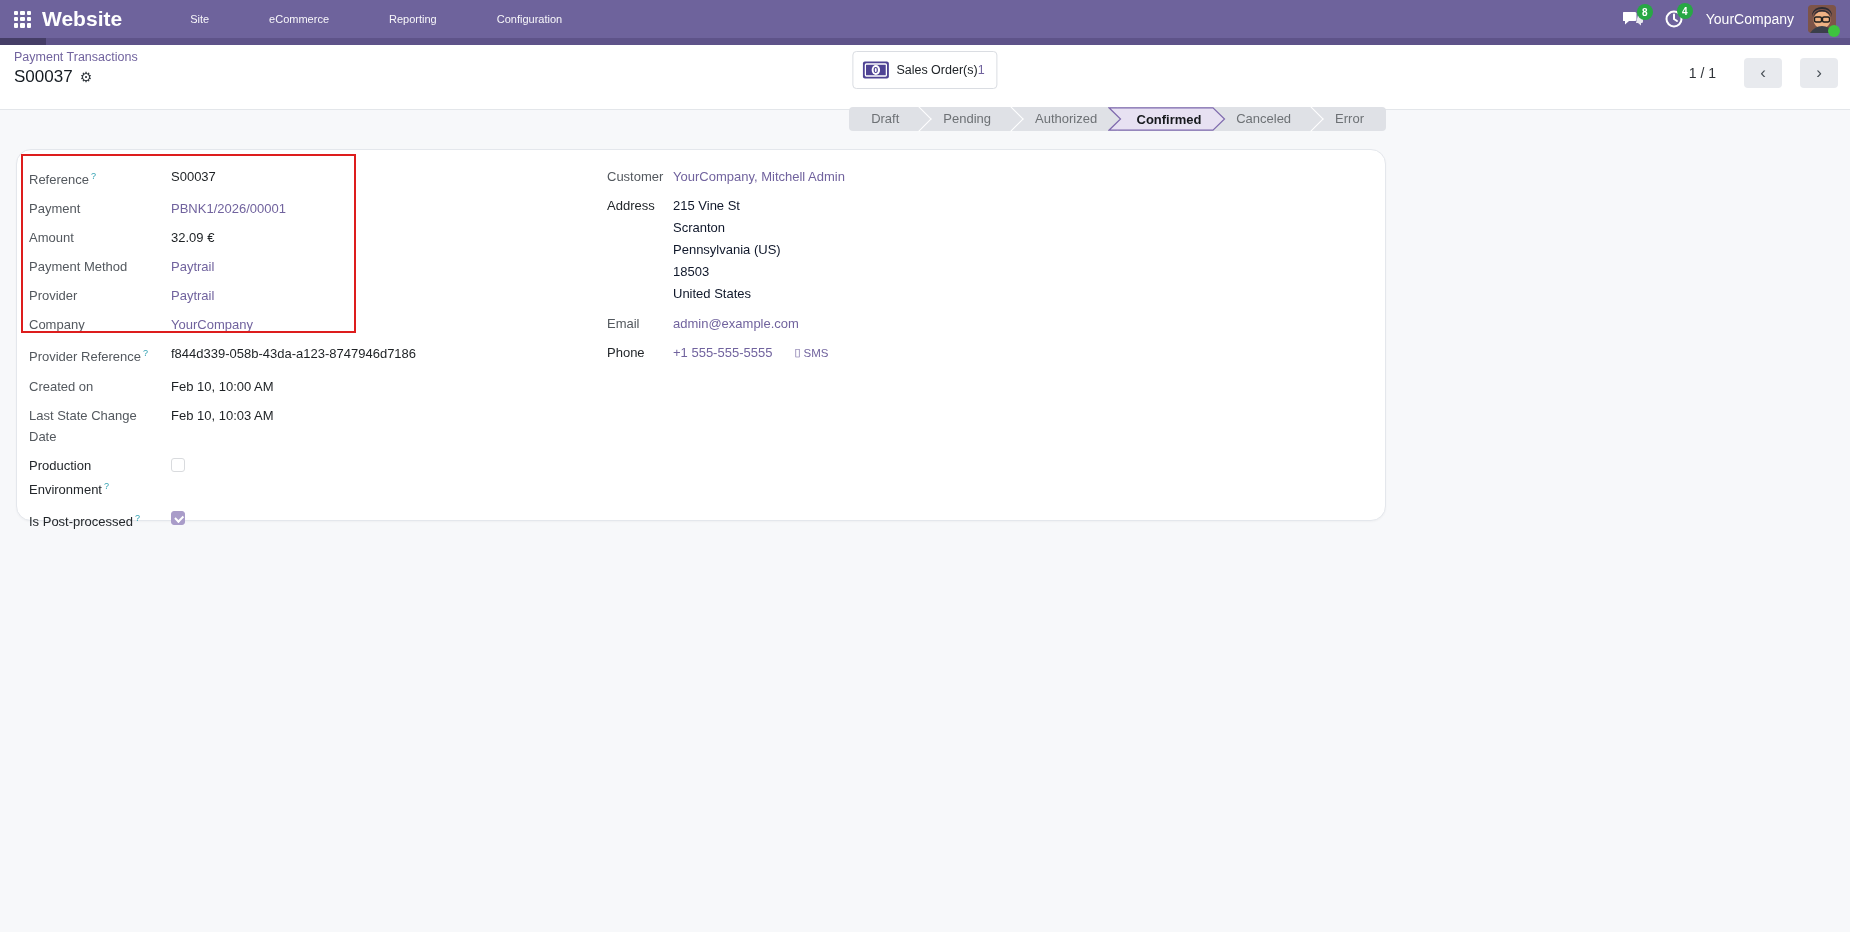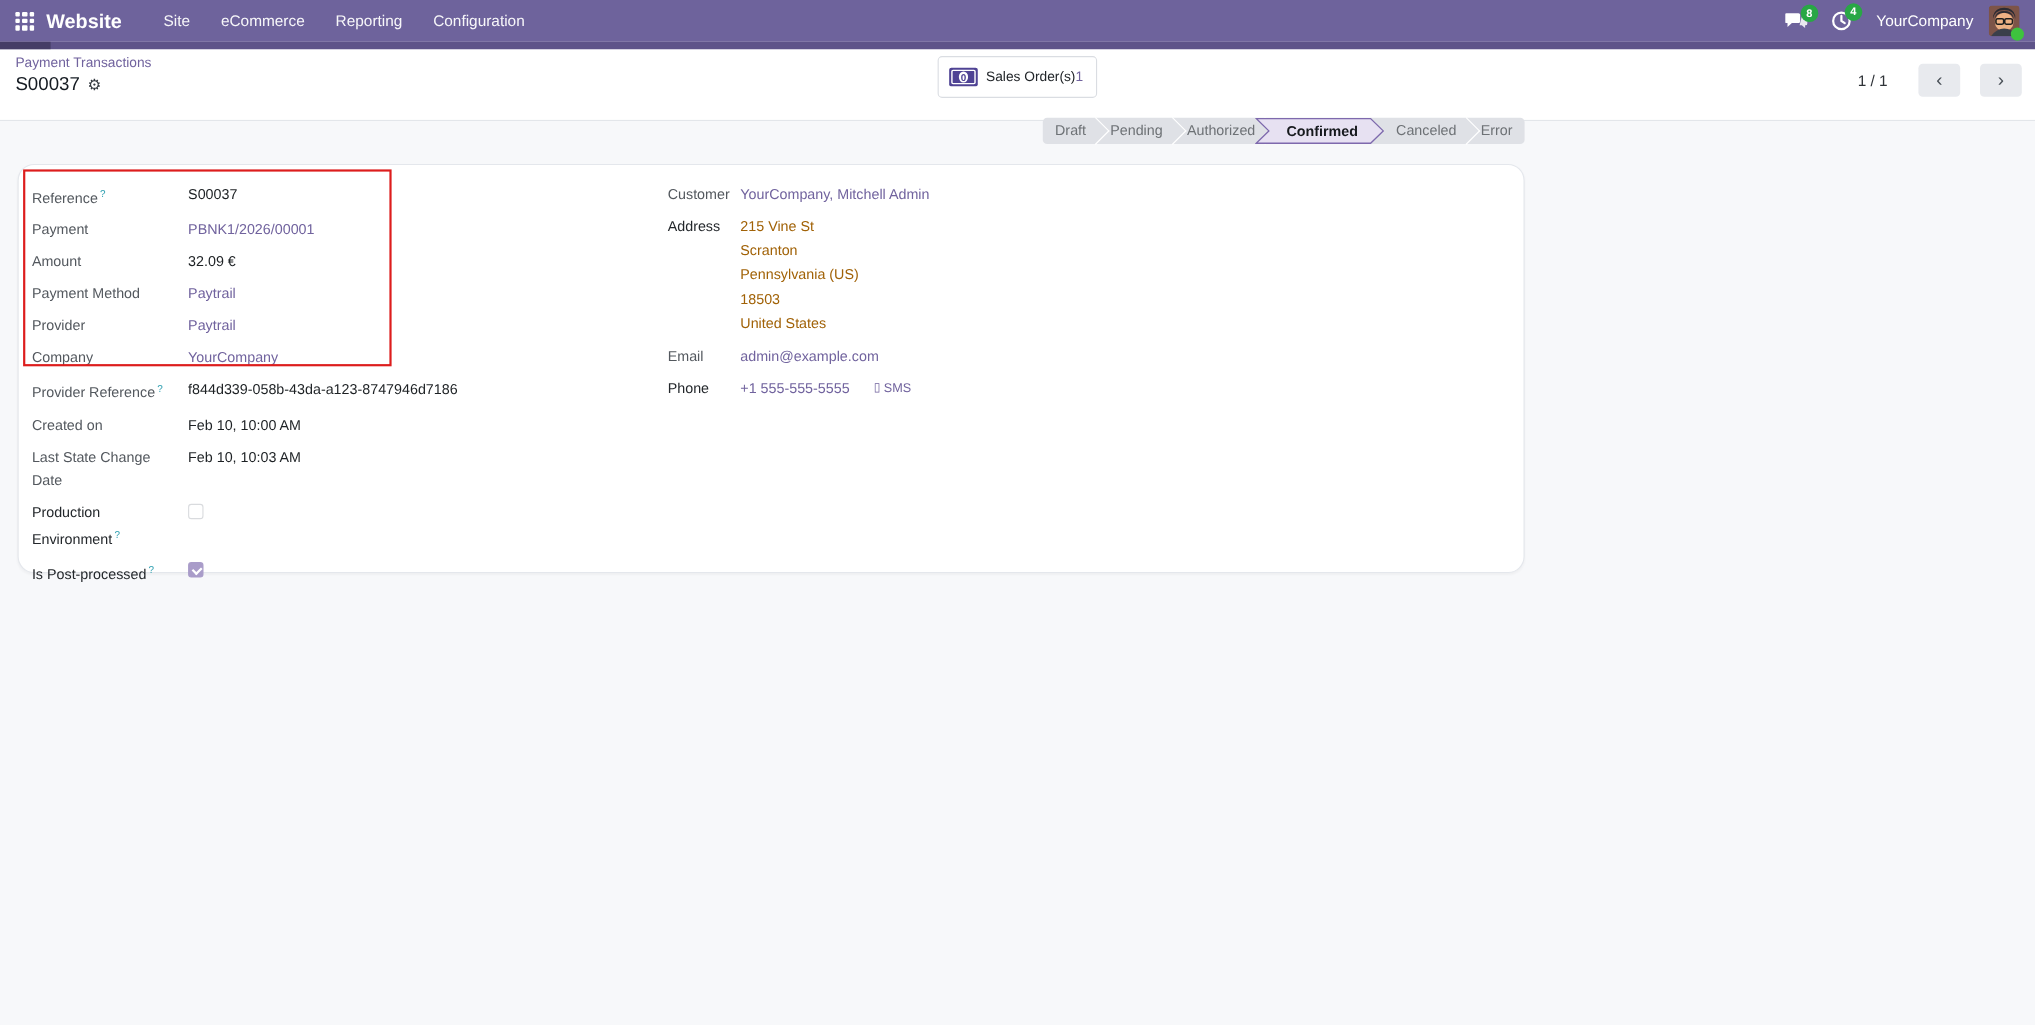--- a/index.html
+++ b/index.html
@@ -6,22 +6,22 @@
   html,body { width:1850px; height:932px; overflow:hidden;
               font-family:"Liberation Sans", sans-serif; background:#f7f8fa; }
   #app { position:relative; width:1850px; height:932px; }
 
   
   .topbar { position:absolute; left:0; top:0; width:1850px; height:38px;
             background:#6e639c; display:flex; align-items:center; color:#fff; }
   .grid-icon { width:17px; height:17px; margin:0 11px 0 14px;
                display:grid; grid-template-columns:repeat(3,1fr); grid-template-rows:repeat(3,1fr); gap:2px; cursor:pointer; }
   .grid-icon span { background:#fff; border-radius:1px; }
-  .app-name { font-size:18px; font-weight:bold; margin-right:24px; cursor:pointer; }
-  .menu-item { font-size:14px; margin:0 14px; cursor:pointer; opacity:.95; }
+  .app-name { font-size:21px; font-weight:bold; margin-right:38px; cursor:pointer; }
+  .menu-item { font-size:11px; margin:0 30px; cursor:pointer; opacity:.95; }
   .topbar-right { margin-left:auto; display:flex; align-items:center; }
   .systray-item { position:relative; margin:0 10px; cursor:pointer; display:flex; align-items:center; }
   .badge { position:absolute; top:-6px; right:-9px; min-width:16px; height:16px; border-radius:8px;
            background:#28a745; color:#fff; font-size:10px; font-weight:bold;
            display:flex; align-items:center; justify-content:center; padding:0 4px; }
   .company-name { font-size:14px; margin:0 14px 0 12px; cursor:pointer; }
   .avatar-wrap { position:relative; margin-right:14px; cursor:pointer; }
   .avatar { width:28px; height:28px; border-radius:3px; display:block; }
   .presence-dot { position:absolute; right:-4px; bottom:-4px; width:12px; height:12px;
                   border-radius:50%; background:#3ec33e; }
@@ -49,21 +49,21 @@
   .sb-count { font-size:12.5px; color:#71639e; }
 
   .pager { position:absolute; right:12px; top:13px; display:flex; align-items:center; gap:18px; }
   .pager-value { font-size:14px; color:#2f3338; margin-right:10px; }
   .pager-btn { width:38px; height:30px; background:#e8eaee; border:none; border-radius:4px;
                color:#495057; font-size:17px; cursor:pointer; display:flex; align-items:center; justify-content:center; }
 
   
   .statusbar { position:absolute; top:107px; right:464px; height:24px; display:flex; align-items:center;
                background:#dfe1e6; border-radius:4px; }
-  .step { position:relative; font-size:13px; color:#6d7175; line-height:24px; padding:0 11px; cursor:pointer; }
+  .step { position:relative; font-size:13px; color:#6d7175; line-height:24px; padding:0 22px; cursor:pointer; }
   .step.has-arrow::after { content:""; position:absolute; right:-7px; top:3.2px; width:17px; height:17px;
                border-top:1px solid #fff; border-right:1px solid #fff; transform:rotate(45deg); pointer-events:none; }
   .step-active-svg { display:block; margin:0 -11px; position:relative; z-index:2; cursor:pointer; }
   .step-active-svg text { font-family:"Liberation Sans", sans-serif; font-size:13px; font-weight:bold; fill:#16191d; }
 
   
   .sheet { position:absolute; left:16px; top:149px; width:1370px; height:372px;
            background:#fff; border:1px solid #e4e7ec; border-radius:15px;
            box-shadow:0 1px 2px rgba(40,40,60,.04); padding:16px 12px; }
   .highlight-box { position:absolute; left:4px; top:4px; width:335px; height:179px;
@@ -72,21 +72,21 @@
   .col-left { width:578px; flex:none; }
   .col-right { flex:1; }
 
   .frow { display:flex; margin-bottom:8px; min-height:21px; }
   .flabel { width:142px; flex:none; font-size:13px; color:#53585e; line-height:21px; padding-right:4px; }
   .flabel.dark { color:#23272b; }
   .col-right .flabel { width:66px; }
   .fvalue { font-size:13px; color:#1d2124; line-height:21px; }
   .fvalue.link { color:#71639e; cursor:pointer; }
   .help-sup { font-size:9px; color:#2e9fb0; vertical-align:super; margin-left:2px; cursor:default; }
-  .addr-line { font-size:13px; color:#a16207; line-height:22px; }
+  .addr-line { font-size:13px; color:#0f172a; line-height:22px; }
 
   .checkbox { width:14px; height:14px; border-radius:3px; margin-top:3px; cursor:pointer; }
   .checkbox.unchecked { background:#fff; border:1px solid #d9dbde; }
   .checkbox.checked { position:relative; background:#a99cc9; border:1px solid #a99cc9; }
   .checkbox.checked::after { content:""; position:absolute; left:3px; top:3px; width:6px; height:3.5px;
                    border-left:2px solid #fff; border-bottom:2px solid #fff; transform:rotate(-45deg); }
 
   .sms-btn { display:inline-flex; align-items:center; gap:3px; margin-left:22px;
              color:#71639e; font-size:11.5px; cursor:pointer; }
   .sms-phone-glyph { font-size:11px; line-height:11px; }

